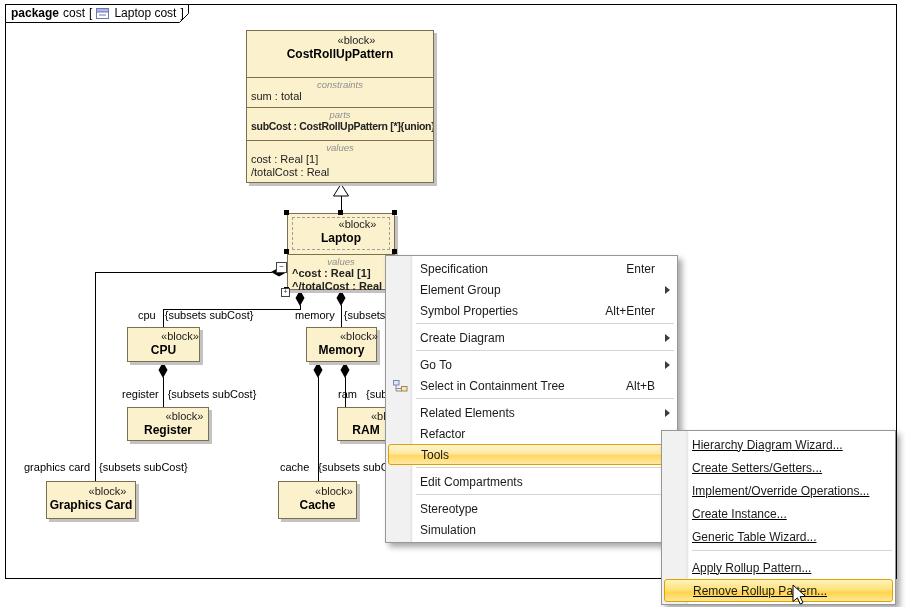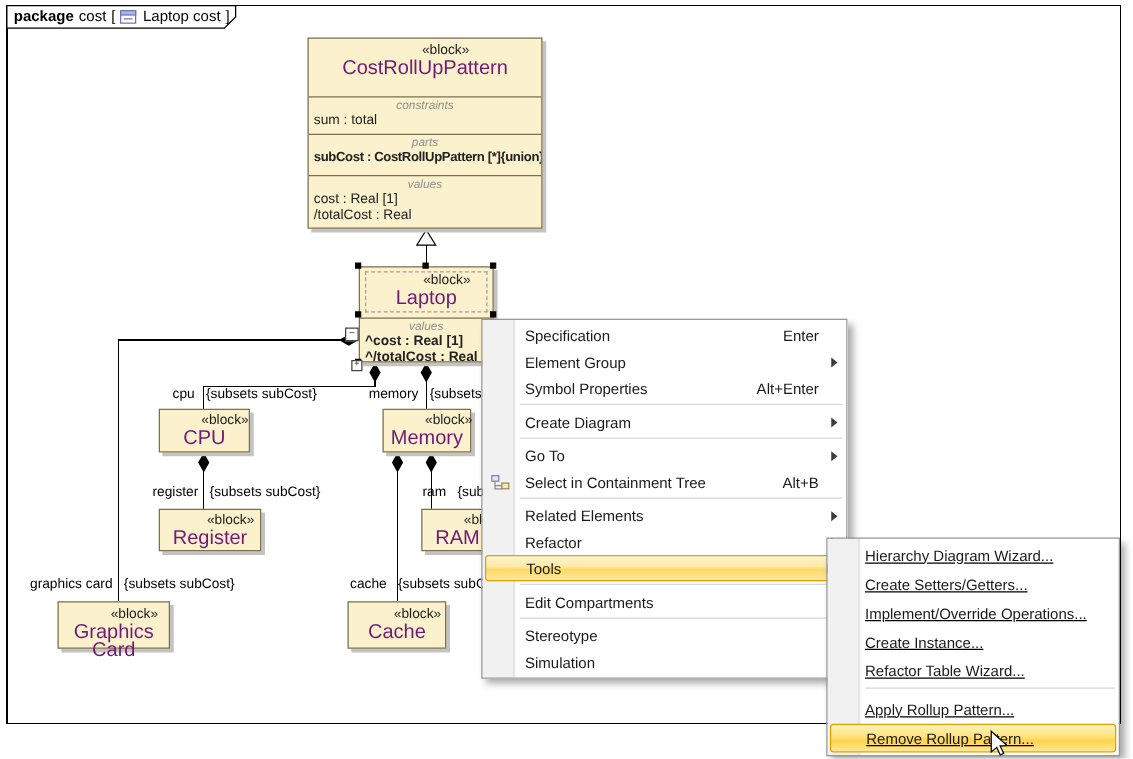--- a/index.html
+++ b/index.html
@@ -2,21 +2,21 @@
 <html><head>
 <meta charset="utf-8">
 <style>
   html,body{margin:0;padding:0;background:#fff;}
   #stage{position:relative;width:906px;height:607px;background:#ffffff;font-family:"Liberation Sans",sans-serif;overflow:hidden;}
   .svgl{position:absolute;left:0;top:0;z-index:1;}
   
   .block{position:absolute;z-index:2;background:#FBF1CD;border:1px solid #7A7050;box-shadow:3px 3px 0 #c3c3c3;box-sizing:border-box;}
   .bhdr{text-align:center;position:relative;}
   .stereo{font-size:11px;color:#1c1c1c;line-height:13px;padding-left:33px;}
-  .bname{font-size:16px;font-weight:normal;color:#701a75;line-height:15px;}
+  .bname{font-size:12px;font-weight:bold;color:#000000;line-height:15px;}
   .comp{border-top:1px solid #7A7050;box-sizing:border-box;overflow:hidden;}
   .clab{font-size:9.5px;font-style:italic;color:#8f8f8f;text-align:center;line-height:11px;padding-top:1px;}
   .prop{font-size:11px;color:#222;padding:0 4px;line-height:13px;white-space:nowrap;}
   .prop.b{font-weight:bold;}
   .prop.small{font-size:10.5px;letter-spacing:-0.3px;font-weight:bold;}
   .namedash{position:absolute;left:4px;top:3px;right:4px;height:31px;border:1px dashed #9f9f9f;pointer-events:none;}
   .elabel{position:absolute;z-index:2;display:flex;gap:9px;font-size:11px;color:#000;white-space:nowrap;}
   .handle{position:absolute;width:5px;height:5px;background:#000;z-index:3;}
   .toggle{position:absolute;background:#fff;border:1px solid #444;z-index:3;font-size:8px;line-height:7px;text-align:center;color:#333;cursor:default;}
   
@@ -277,21 +277,21 @@
     <div class="smi">
       <span>Create Setters/Getters...</span>
     </div>
     <div class="smi">
       <span>Implement/Override Operations...</span>
     </div>
     <div class="smi">
       <span>Create Instance...</span>
     </div>
     <div class="smi">
-      <span>Refactor Table Wizard...</span>
+      <span>Generic Table Wizard...</span>
     </div>
     <div class="msep" style="height:8px;"></div>
     <div class="smi">
       <span>Apply Rollup Pattern...</span>
     </div>
     <div class="smi hl">
       <span>Remove Rollup Pattern...</span>
     </div>
   </div>
 

